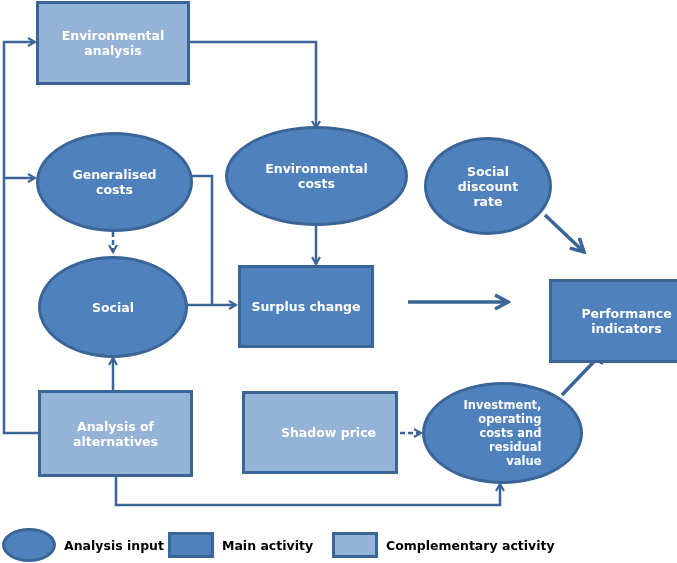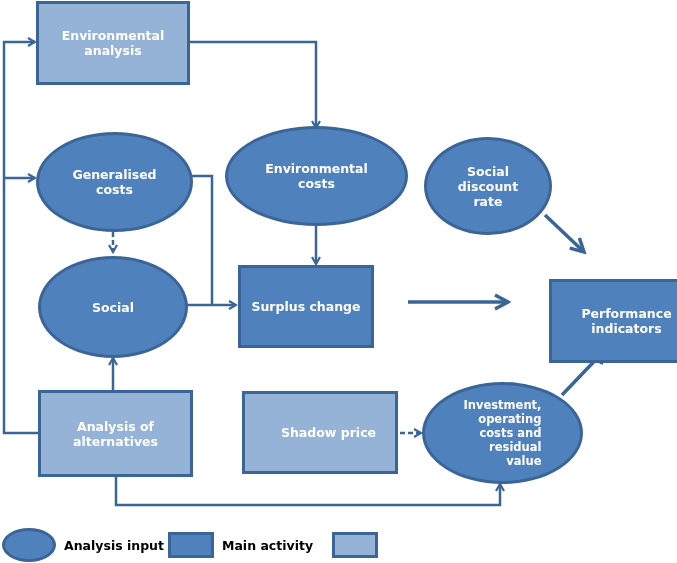--- a/index.html
+++ b/index.html
@@ -91,13 +91,14 @@
 <div class="legend-item" style="left:2px;top:528px;">
   <div class="sw" style="width:54px;height:34px;border-radius:50%;background:#4f81bd;"></div>
   <span class="legend-label">Analysis input</span>
 </div>
 <div class="legend-item" style="left:168px;top:532px;">
   <div class="sw" style="width:46px;height:26px;background:#4f81bd;"></div>
   <span class="legend-label">Main activity</span>
 </div>
 <div class="legend-item" style="left:332px;top:532px;">
   <div class="sw" style="width:46px;height:26px;background:#95b3d7;"></div>
+  <span class="legend-label">Complementary activity</span>
 </div>
 
 </body></html>

